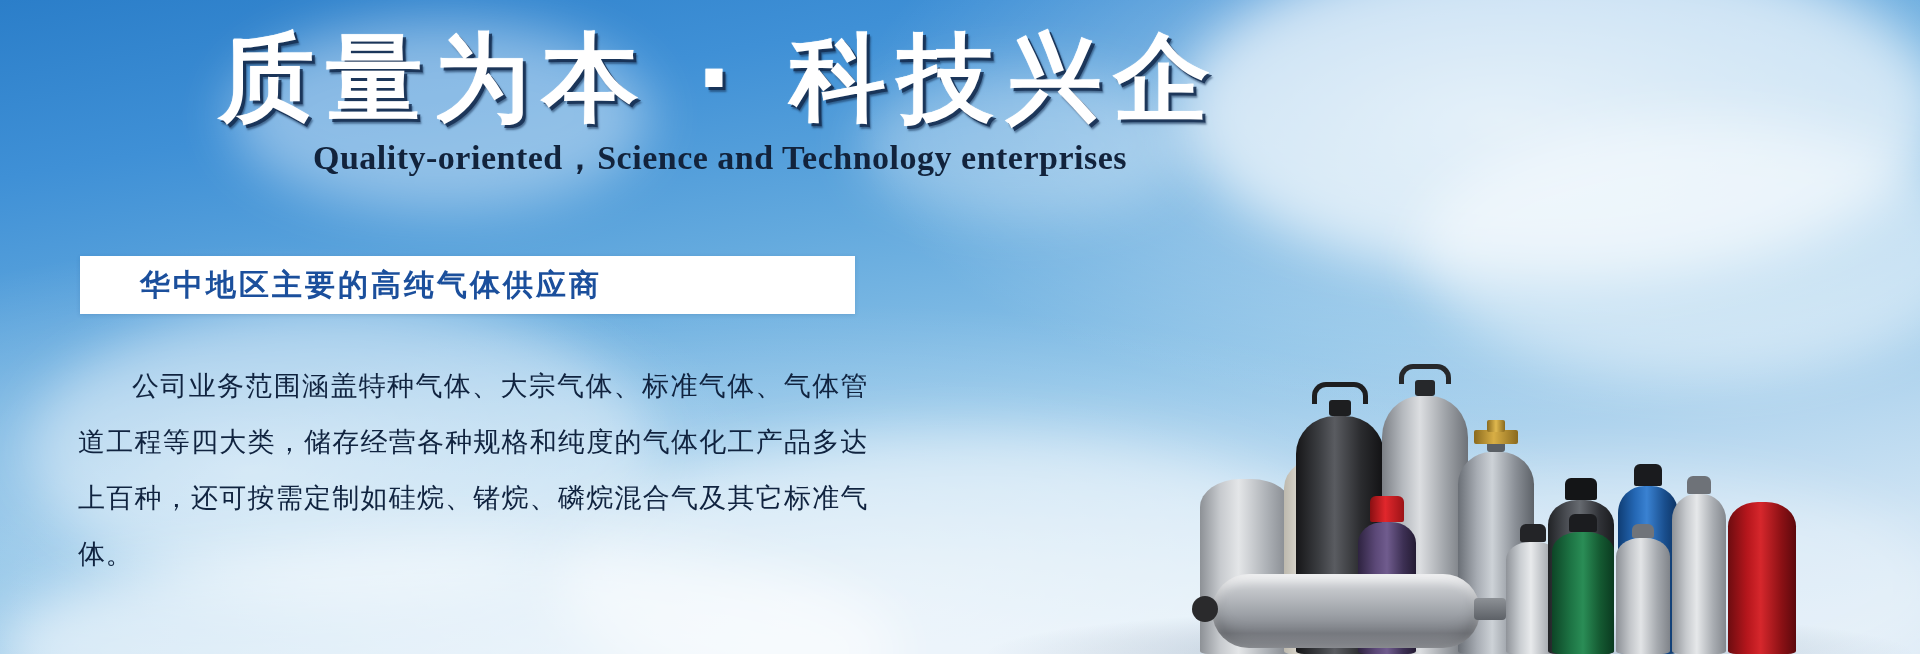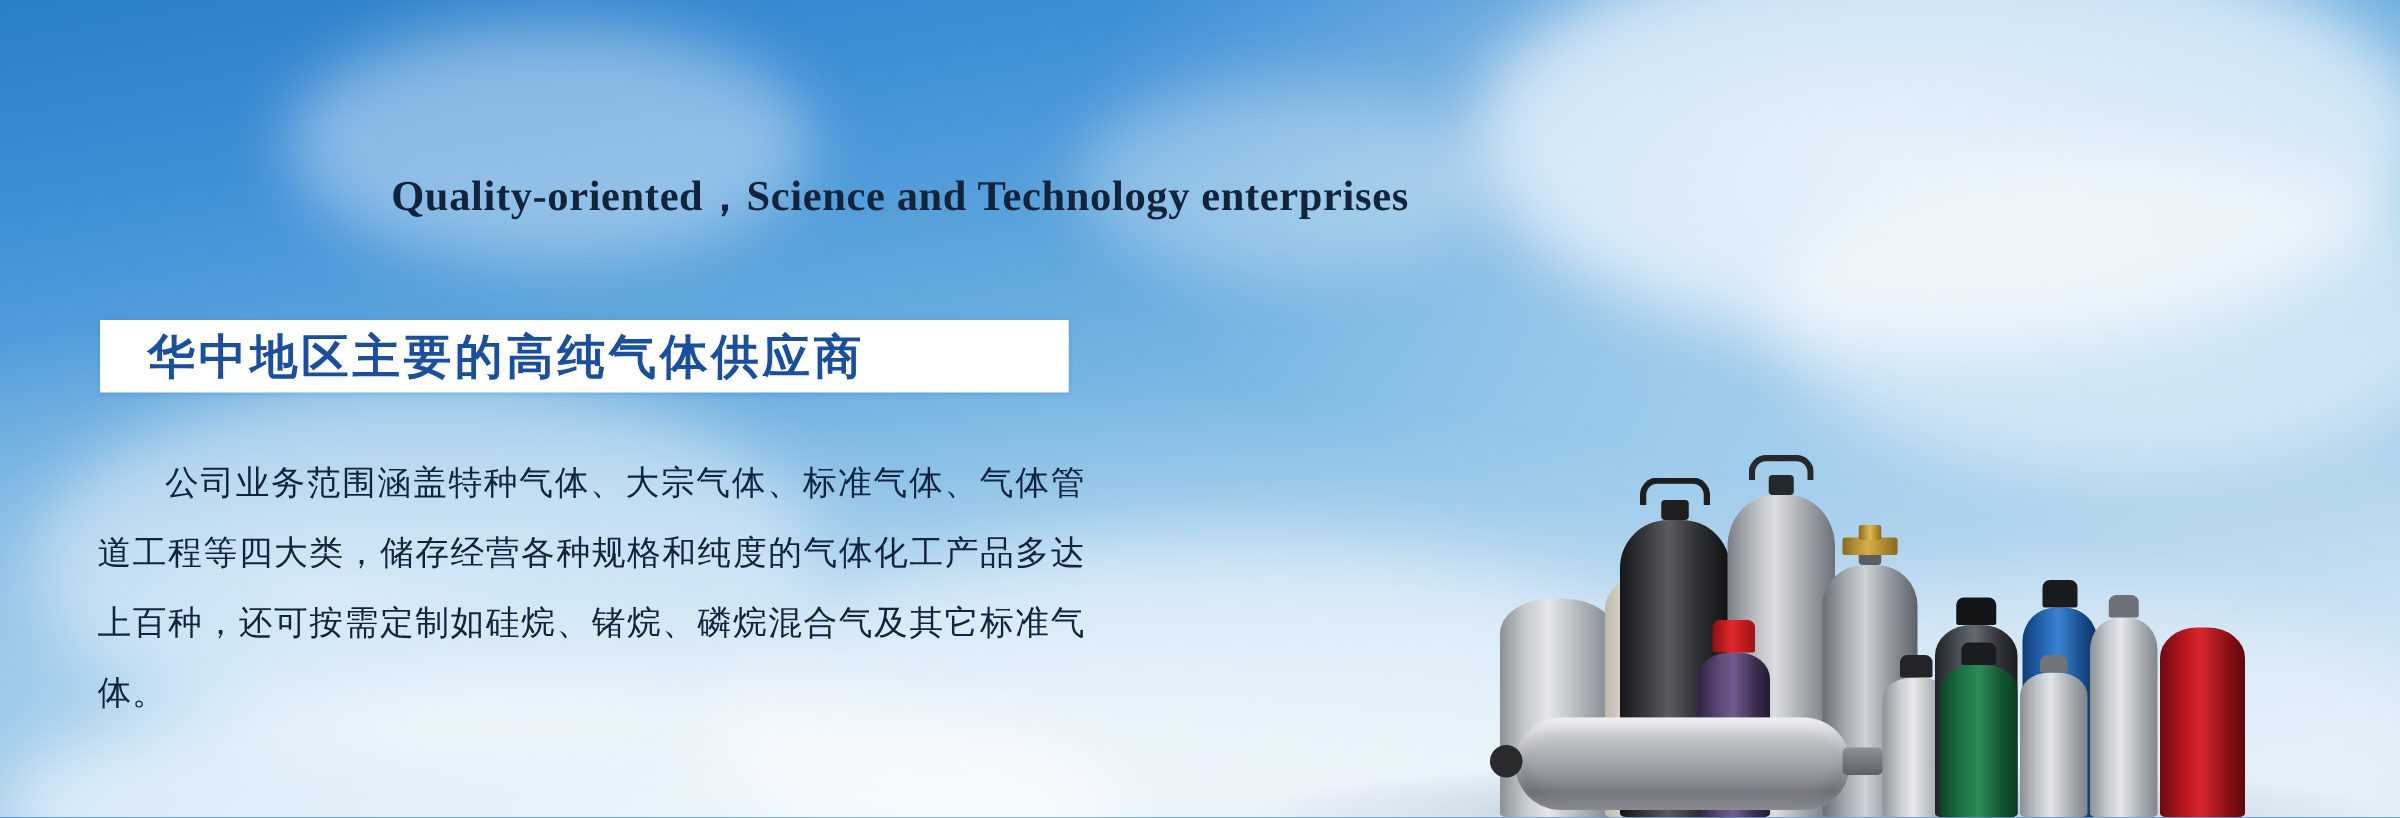--- a/index.html
+++ b/index.html
@@ -66,25 +66,25 @@
     position:absolute;
     left:80px; top:256px;
     width:775px; height:58px;
     background:#ffffff;
     display:flex; align-items:center;
     box-shadow:0 1px 4px rgba(30,70,120,.18);
   }
   .tagline-text {
     font-family:"DejaVu Sans", sans-serif;
     font-weight:700;
-    font-size:38px;
+    font-size:30px;
     line-height:58px;
     color:#1b4f9c;
     letter-spacing:3px;
-    padding-left:38px;
+    padding-left:60px;
     white-space:nowrap;
   }
 
   .body-copy {
     position:absolute;
     left:78px; top:358px;
     width:790px;
     font-family:"Liberation Serif", "DejaVu Serif", serif;
     font-size:27px;
     line-height:56px;
@@ -149,20 +149,21 @@
 
   <div class="cloud c1"></div>
   <div class="cloud c2"></div>
   <div class="cloud c3"></div>
   <div class="cloud c4"></div>
   <div class="cloud c5"></div>
   <div class="cloud c6"></div>
   <div class="cloud c7"></div>
   <div class="cloud c8"></div>
 
+  <div class="headline">质量为本 · 科技兴企</div>
 
   <div class="subtitle">Quality-oriented，Science and Technology enterprises</div>
 
   <div class="tagline-box">
     <div class="tagline-text">华中地区主要的高纯气体供应商</div>
   </div>
 
   <div class="body-copy">公司业务范围涵盖特种气体、大宗气体、标准气体、气体管道工程等四大类，储存经营各种规格和纯度的气体化工产品多达上百种，还可按需定制如硅烷、锗烷、磷烷混合气及其它标准气体。</div>
 
   <div class="shadow-floor"></div>

